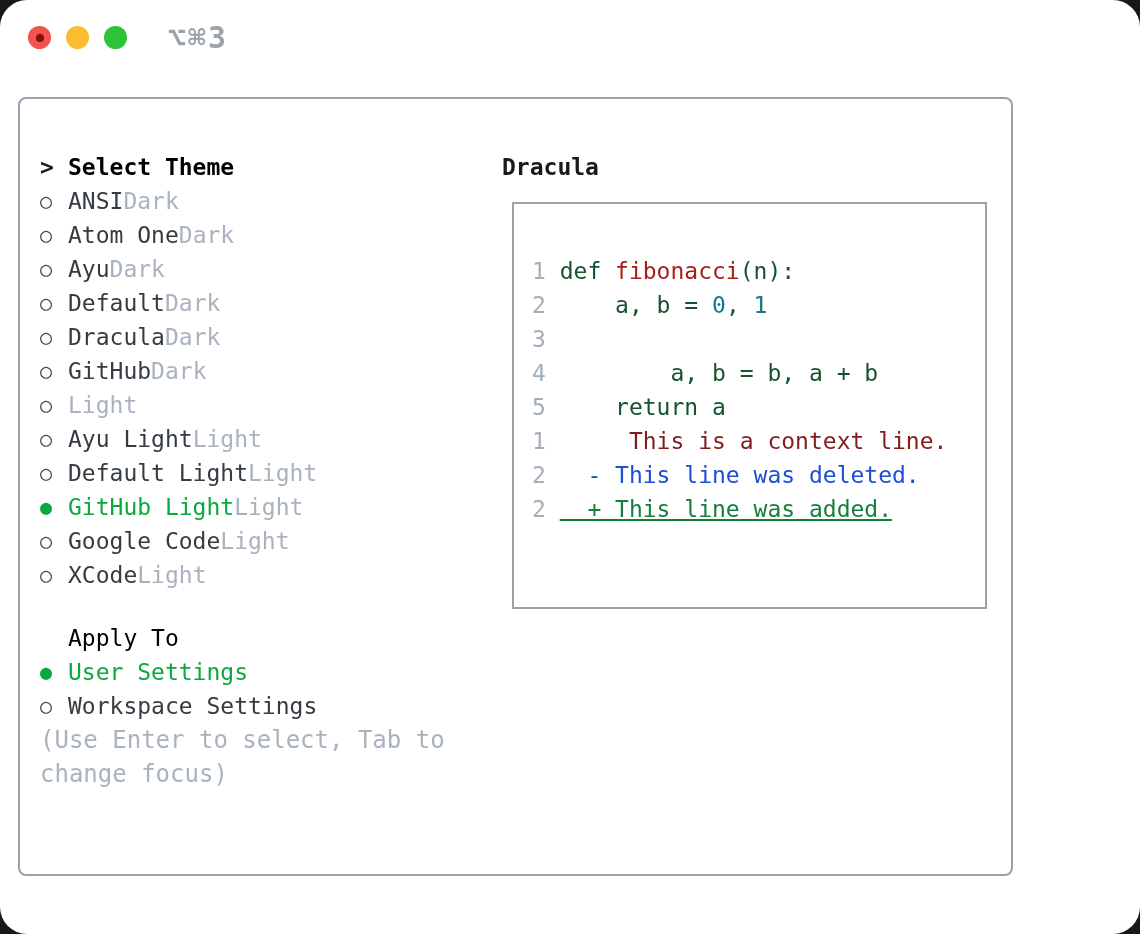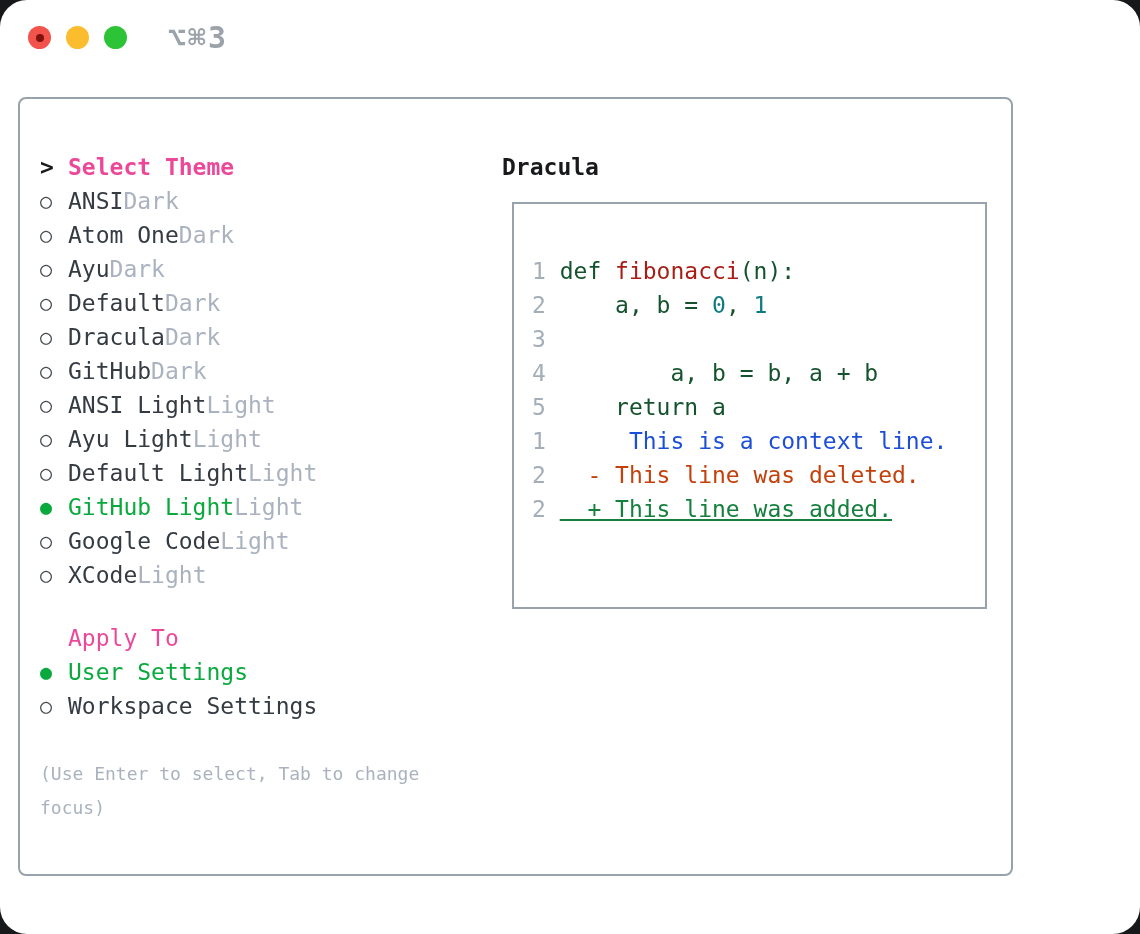--- a/index.html
+++ b/index.html
@@ -29,52 +29,52 @@
 
   
   .panel {
     position: absolute; left: 18px; top: 97px; width: 995px; height: 779px;
     border: 2px solid #98a2ad; border-radius: 8px; background: #fff;
   }
 
   .row { display: flex; line-height: 34px; font-size: 23px; color: #343b42; white-space: pre; }
   .marker { width: 28px; flex: 0 0 28px; color: #454c53; font-size: 20px; line-height: 34px; }
   .marker.cursor { font-size: 23px; font-weight: bold; color: #17191b; }
-  .hdr { font-weight: bold; color: #ec4899; }
+  .hdr { font-weight: bold; color: #000000; }
   .hdr.plain { font-weight: normal; }
   .variant { color: #a9b2be; }
   .nm { color: #343b42; }
   .sel .nm, .sel .marker { color: #0aa93e; }
 
   .left-col { position: absolute; left: 20px; top: 51px; }
   .apply-block { margin-top: 29px; }
   .hint {
-    margin-top: 34px; width: 440px; font-size: 18px; line-height: 34px;
+    width: 440px; font-size: 24px; line-height: 34px;
     color: #a9b2be; white-space: normal;
   }
 
   
   .preview-title {
     position: absolute; left: 482px; top: 51px; line-height: 34px;
     font-size: 23px; font-weight: bold; color: #17191b;
   }
   .preview-box {
     position: absolute; left: 492px; top: 103px; width: 475px; height: 407px;
     border: 2px solid #98a2ad; background: #fff;
     padding: 50px 0 0 18px; overflow: hidden;
   }
   .code-line { display: flex; line-height: 34px; font-size: 23px; white-space: pre; }
   .lnum { width: 1ch; flex: 0 0 auto; margin-right: 1ch; color: #a4aeb9; }
   .lseg span { white-space: pre; }
   .tok-code    { color: #14532d; }
   .tok-func    { color: #a81e15; }
   .tok-num     { color: #0d7b81; }
   .tok-builtin { color: #1e97d5; }
-  .tok-context { color: #1d4ed8; text-align: right; }
-  .tok-deleted { color: #c2410c; }
+  .tok-context { color: #7f1d1d; text-align: right; }
+  .tok-deleted { color: #1d4ed8; }
   .tok-added   { color: #15803d; text-decoration: underline; }
 </style>
 </head>
 <body>
 
 <div class="window">
 
   <div class="titlebar">
     <div class="lights">
       <div class="light red"></div>
@@ -120,21 +120,20 @@
             <span class="nm">Dracula</span>
             <span class="variant">Dark</span>
           </div>
           <div class="row theme-row">
             <span class="marker">○</span>
             <span class="nm">GitHub</span>
             <span class="variant">Dark</span>
           </div>
           <div class="row theme-row">
             <span class="marker">○</span>
-            <span class="nm">ANSI Light</span>
             <span class="variant">Light</span>
           </div>
           <div class="row theme-row">
             <span class="marker">○</span>
             <span class="nm">Ayu Light</span>
             <span class="variant">Light</span>
           </div>
           <div class="row theme-row">
             <span class="marker">○</span>
             <span class="nm">Default Light</span>

